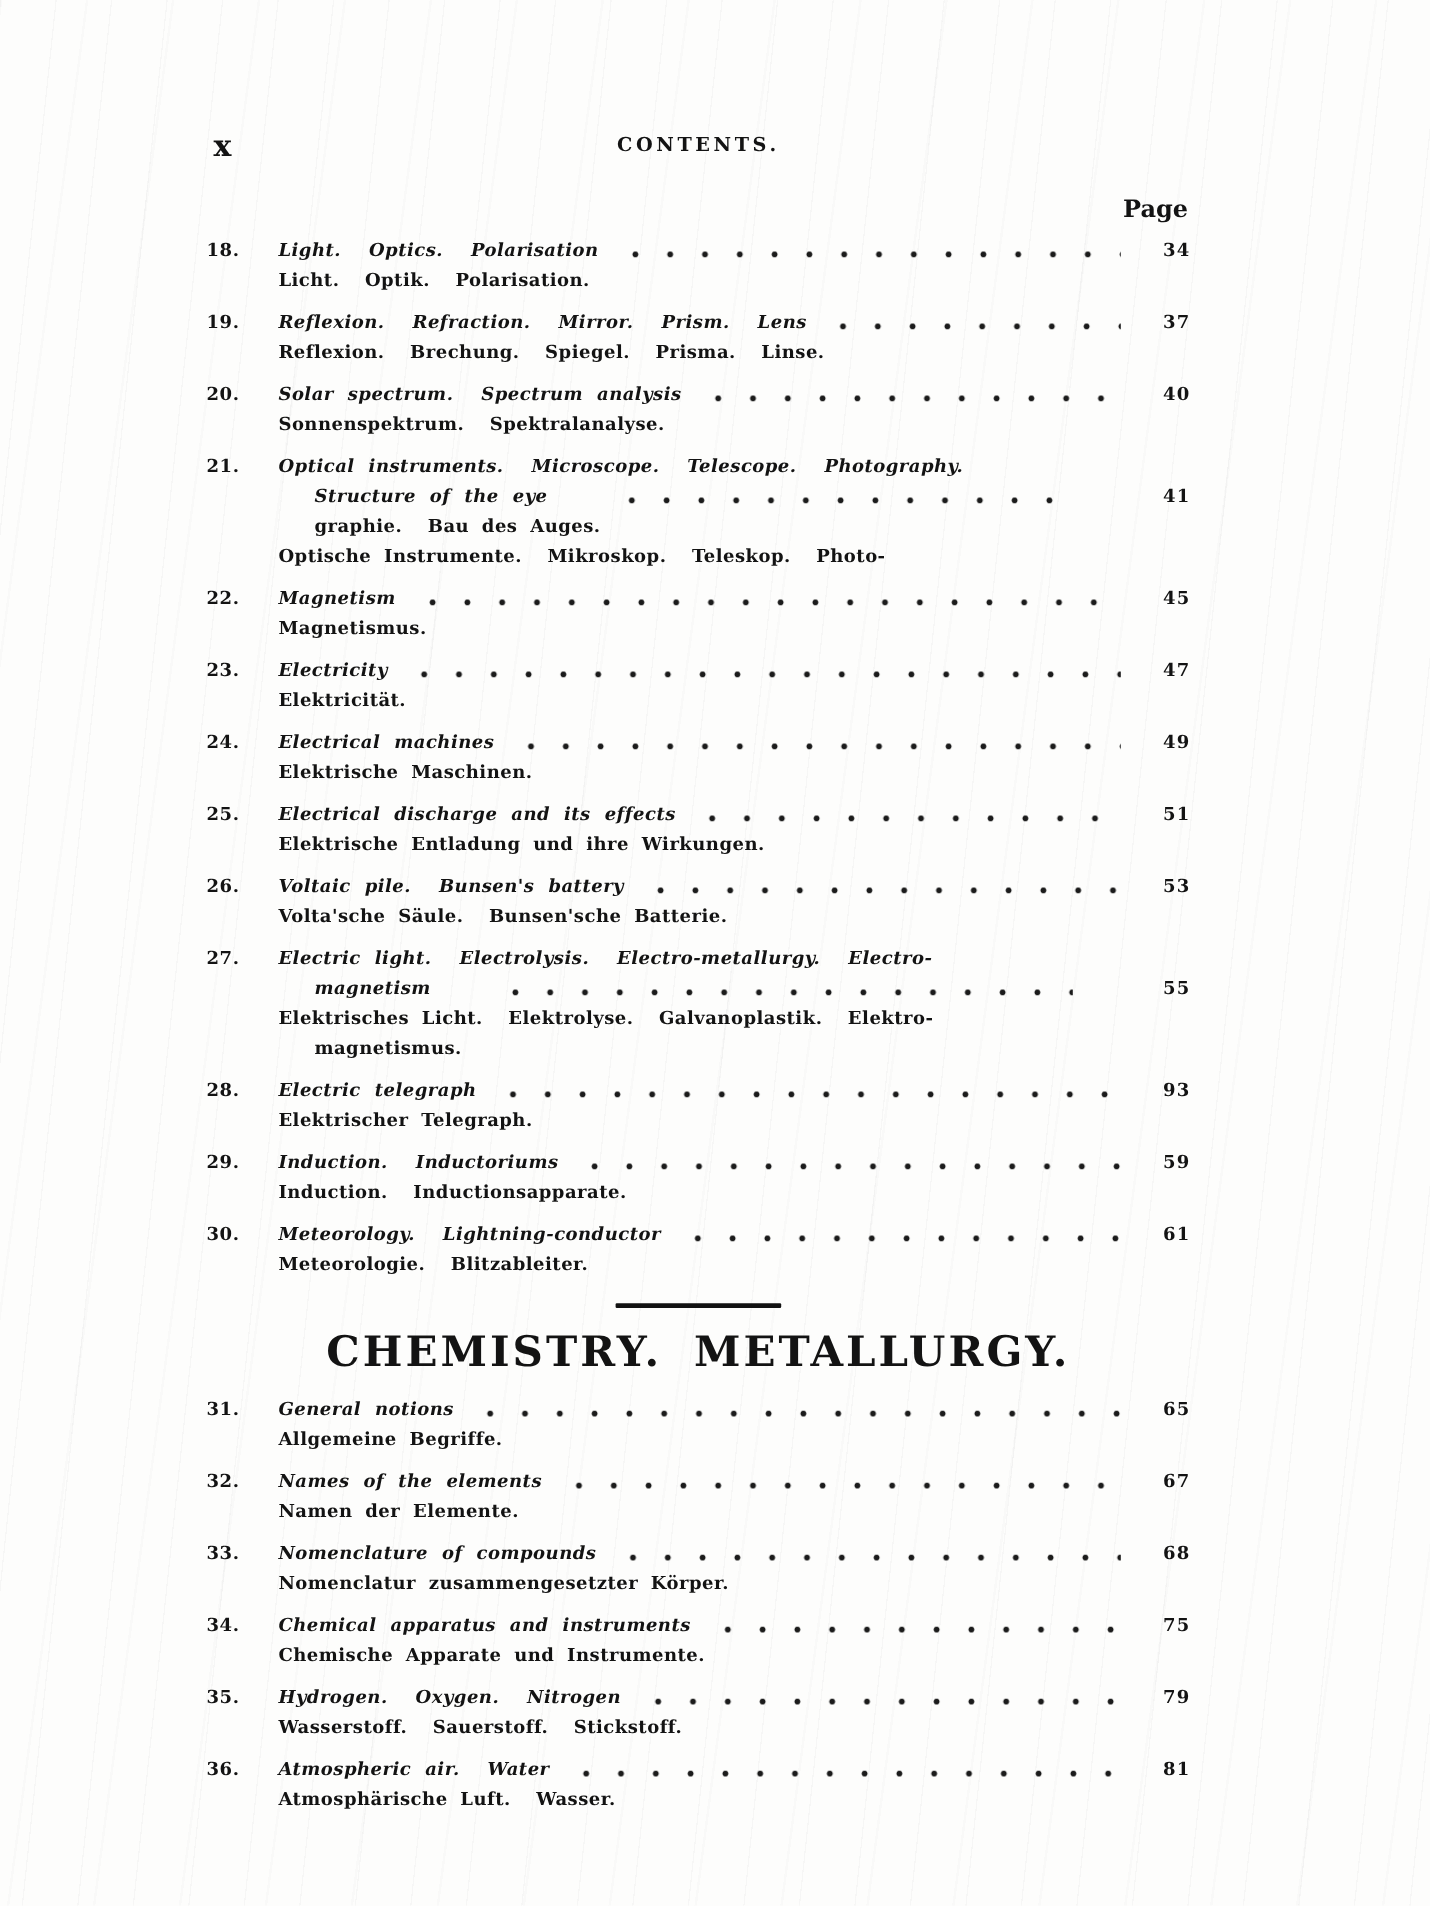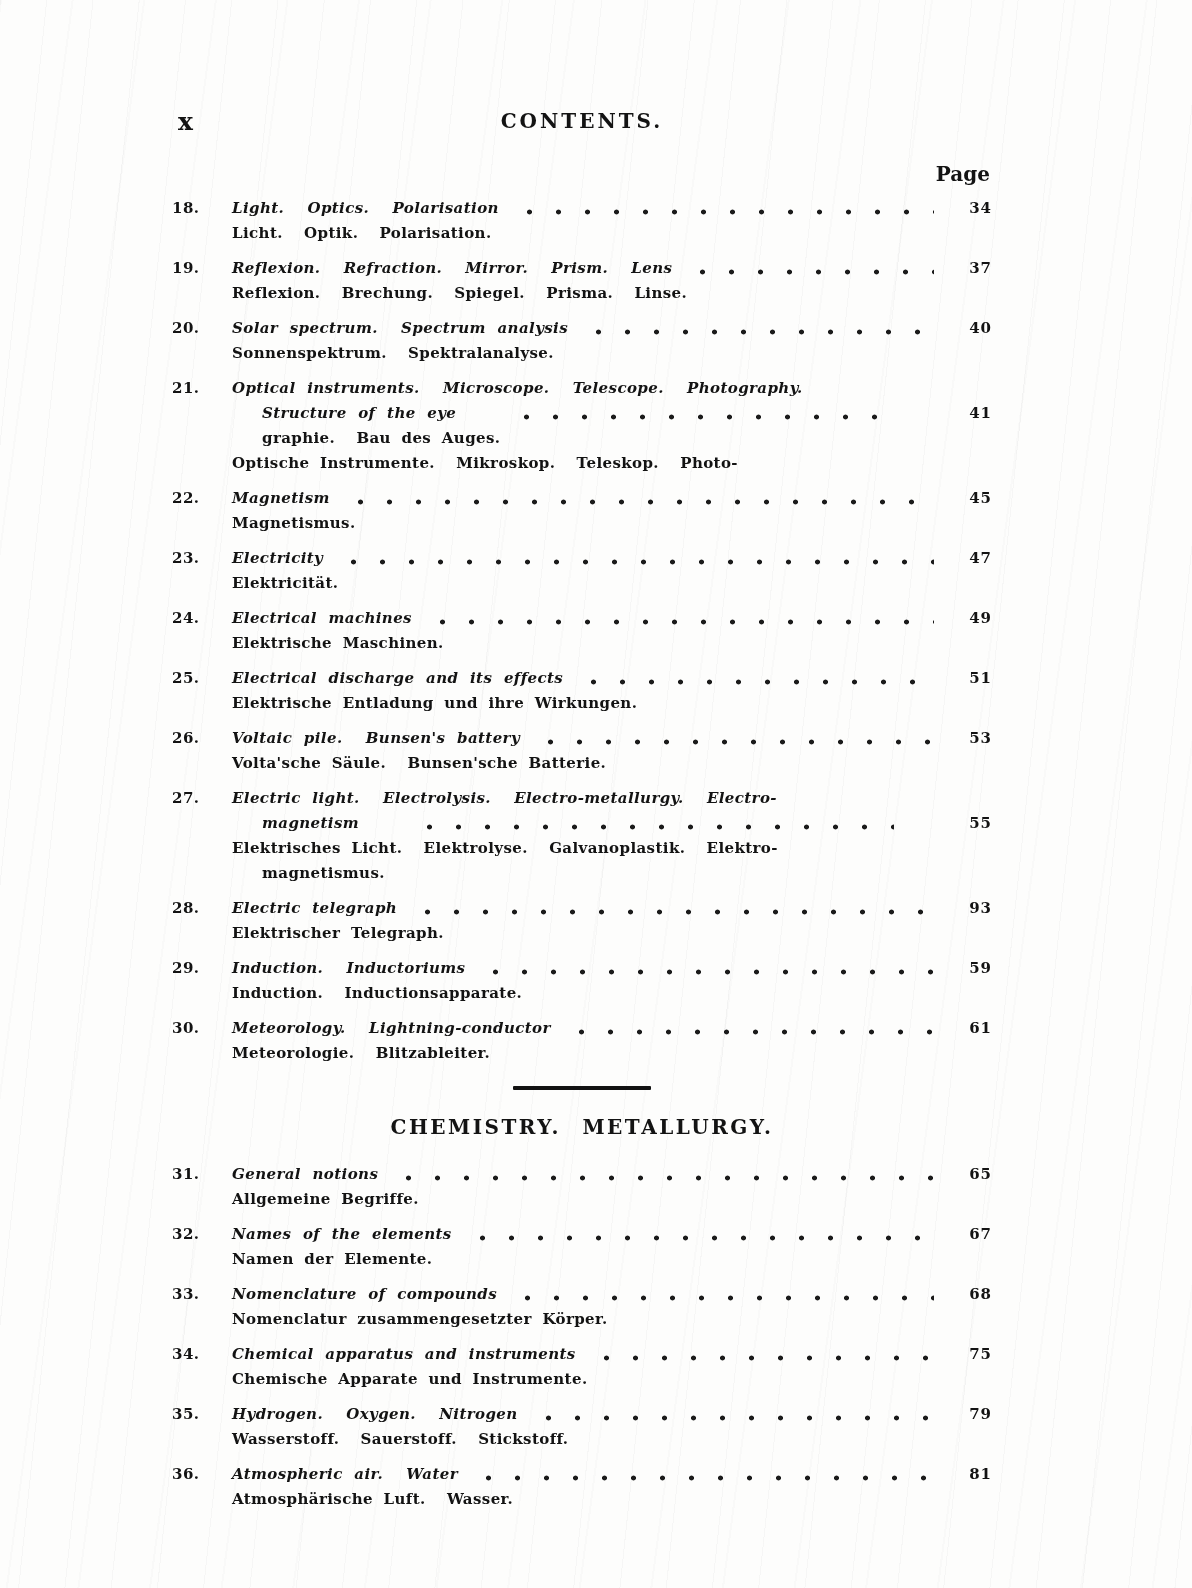--- a/index.html
+++ b/index.html
@@ -35,21 +35,21 @@
   .folio {
     position: absolute;
     left: 6px;
     top: 2px;
     font-size: 25px;
     font-weight: 700;
     line-height: 28px;
   }
   .contents-title {
     text-align: center;
-    font-size: 20px;
+    font-size: 16px;
     font-weight: 700;
     letter-spacing: 3px;
     line-height: 30px;
   }
   .page-col-label {
     text-align: right;
     font-size: 20px;
     font-weight: 700;
     margin-top: 22px;
     margin-bottom: 8px;
@@ -107,21 +107,21 @@
   }
   .divider {
     width: 138px;
     height: 4px;
     background: #121212;
     margin: 20px auto 22px auto;
     border-radius: 1px;
   }
   .section-heading {
     text-align: center;
-    font-size: 20px;
+    font-size: 35px;
     font-weight: 700;
     letter-spacing: 2.5px;
     word-spacing: 12px;
     margin-bottom: 20px;
     line-height: 30px;
   }
 </style>
 </head>
 <body>
 

